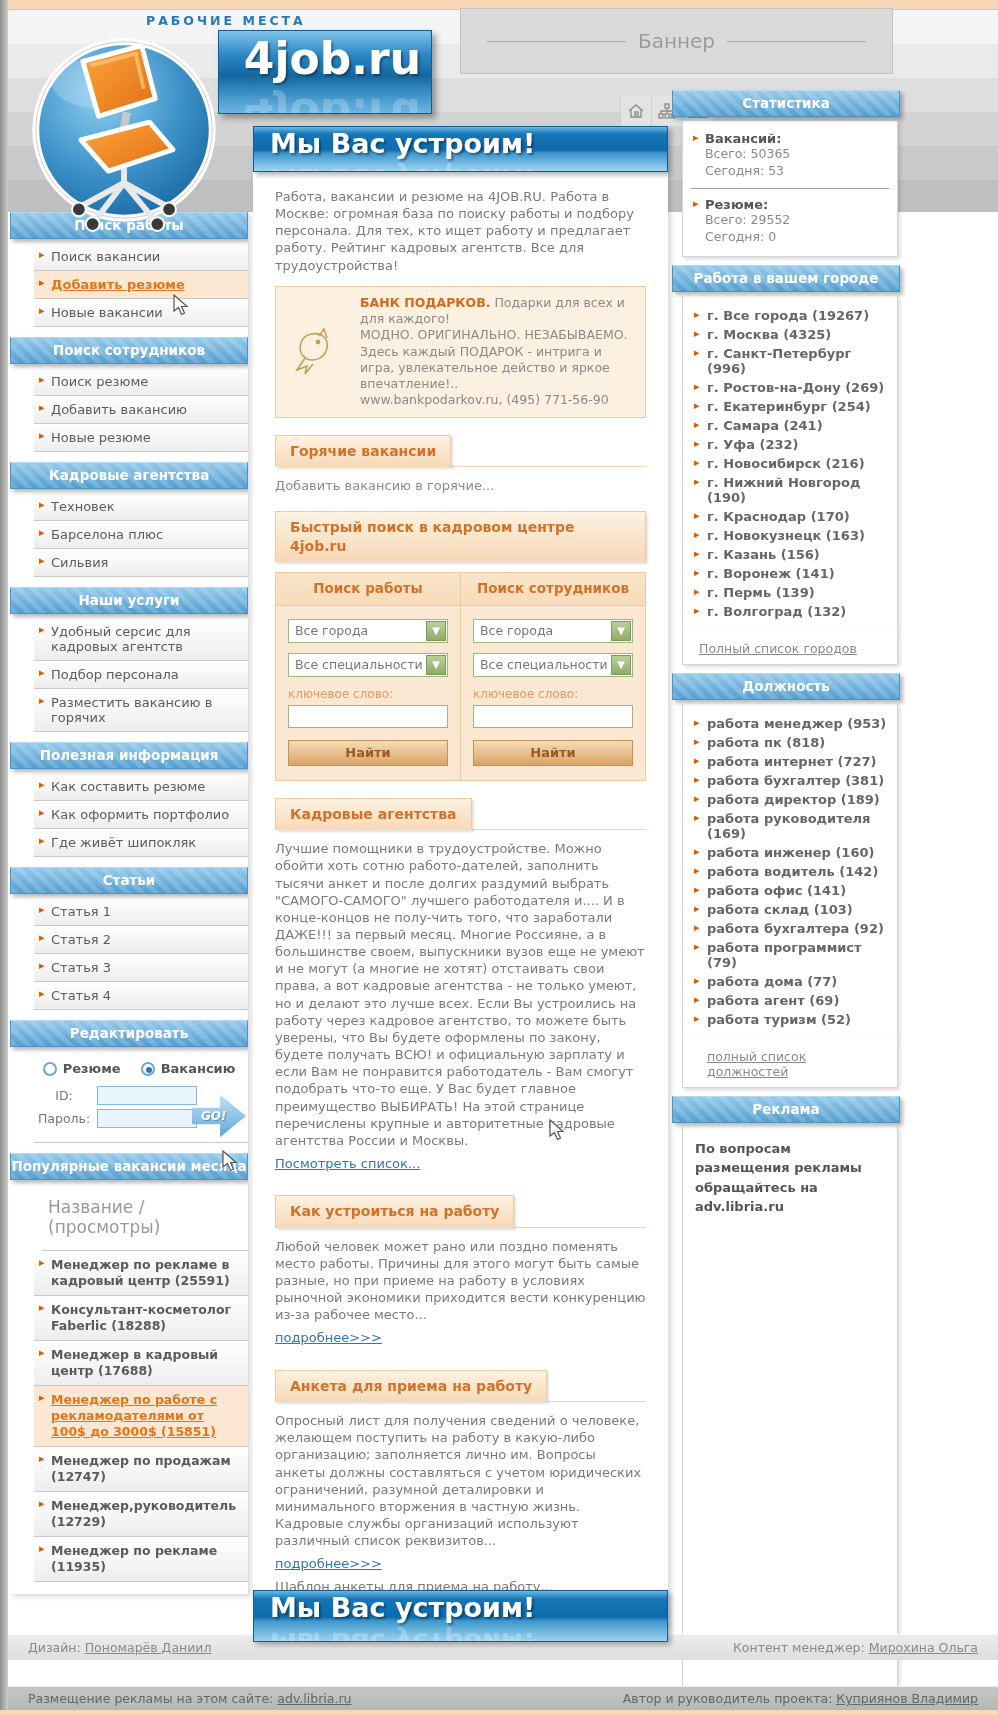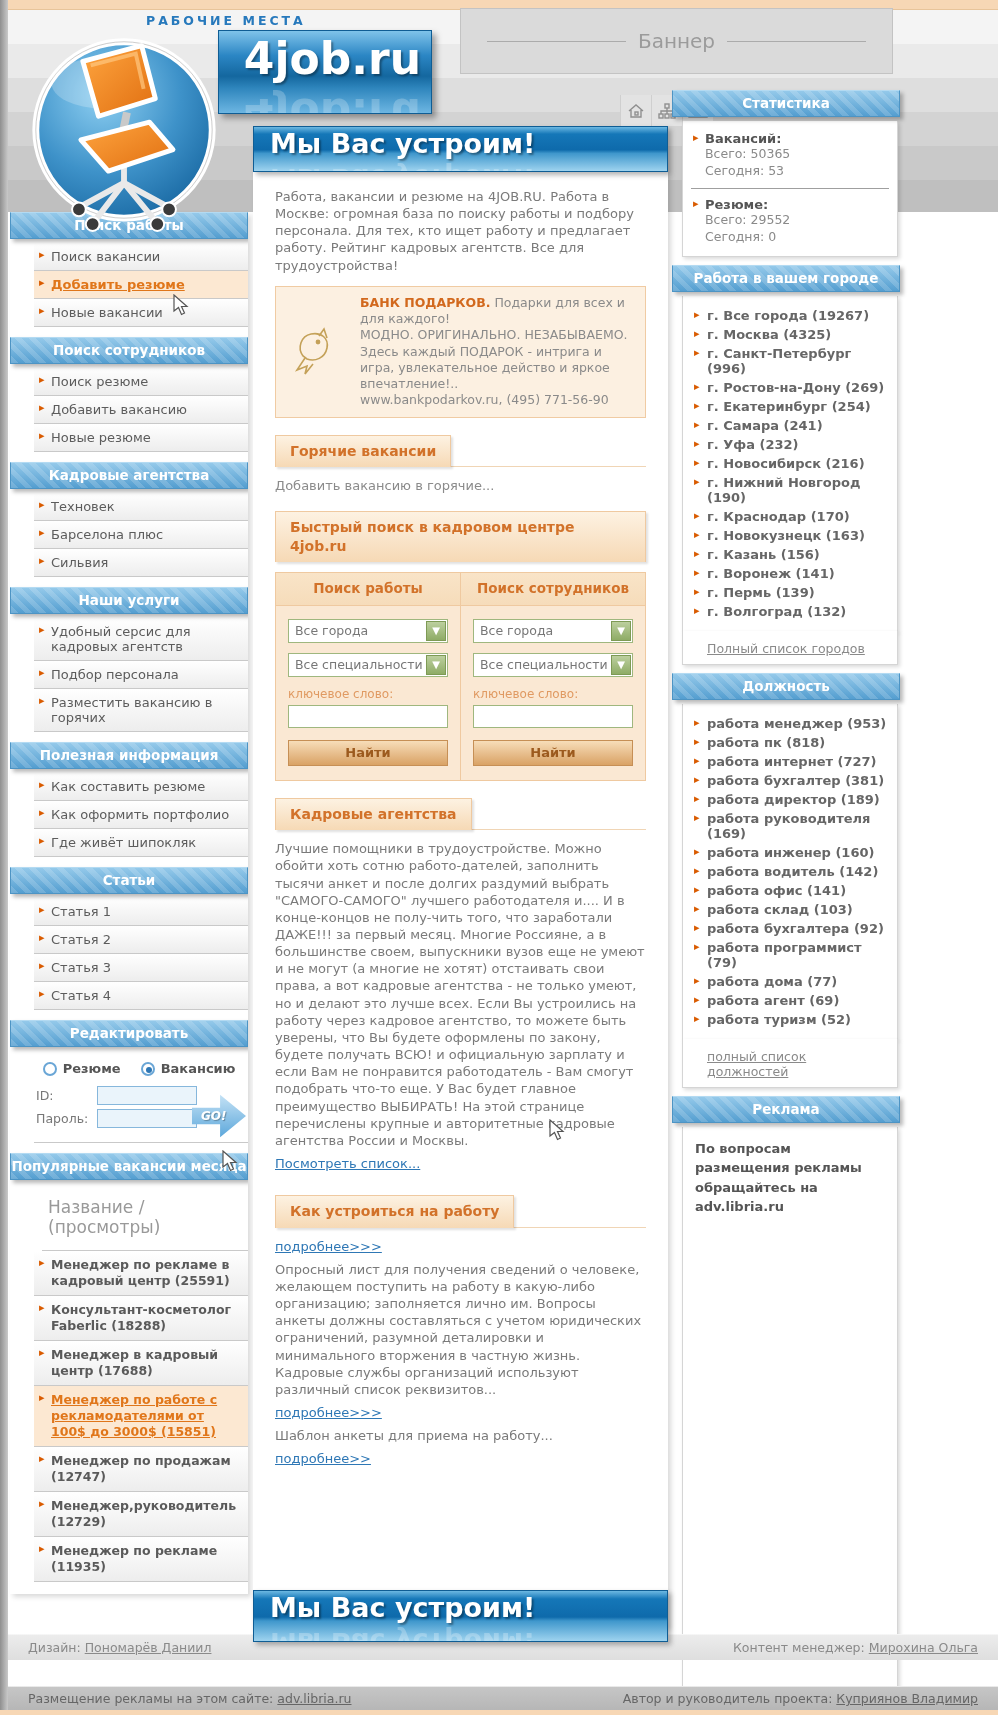--- a/index.html
+++ b/index.html
@@ -66,21 +66,21 @@
 
   .edit-body { margin-left:24px; padding:10px 6px 10px 2px; border-bottom:1px solid #c9c9c9;
     position:relative; }
   .radio-row { display:flex; gap:20px; justify-content:center; margin-bottom:10px; }
   .radio-opt { display:flex; align-items:center; gap:6px; color:#555; font-weight:bold; cursor:pointer; }
   .radio-opt .dot { width:14px; height:14px; border-radius:50%; border:2px solid #6aa6d6;
     background:#fff; position:relative; }
   .radio-opt.checked .dot::after { content:""; position:absolute; left:3px; top:3px;
     width:6px; height:6px; border-radius:50%; background:#2e77b5; }
   .cred-row { display:flex; align-items:center; margin:4px 0 4px 0; }
-  .cred-row label { width:56px; text-align:left; color:#777; margin-right:5px; font-size:12.5px; }
+  .cred-row label { width:56px; text-align:center; color:#777; margin-right:5px; font-size:12.5px; }
   .cred-row input { width:100px; height:19px; background:#eaf4fb; border:1px solid #86b7dc; }
   .go-btn { position:absolute; right:2px; top:42px; width:54px; height:46px;
     clip-path:polygon(0 32%,52% 32%,52% 4%,100% 50%,52% 96%,52% 68%,0 68%);
     background:linear-gradient(180deg,#c8e4f6,#58a5da); cursor:pointer; }
   .go-btn span { position:absolute; left:9px; top:16px; color:#fff; font-weight:bold;
     font-style:italic; font-size:12px; text-shadow:1px 1px 1px rgba(0,0,0,.3); }
 
   .pop-sub { margin-left:32px; padding:13px 6px; color:#999; border-bottom:1px solid #c9c9c9;
     font-size:17px; }
   .pop-list .mi { font-weight:bold; color:#5a5a5a; font-size:12.5px; line-height:1.28; }
@@ -384,22 +384,24 @@
       <input class="qs-input" style="">
       <div class="qs-btn">Найти</div>
     </div>
   </div>
 
   <div class="tab-row"><span class="tab">Кадровые агентства</span></div>
   <div class="txt">Лучшие помощники в трудоустройстве. Можно обойти хоть сотню работо-дателей, заполнить тысячи анкет и после долгих раздумий выбрать "САМОГО-САМОГО" лучшего работодателя и.... И в конце-концов не полу-чить того, что заработали ДАЖЕ!!! за первый месяц. Многие Россияне, а в большинстве своем, выпускники вузов еще не умеют и не могут (а многие не хотят) отстаивать свои права, а вот кадровые агентства - не только умеют, но и делают это лучше всех. Если Вы устроились на работу через кадровое агентство, то можете быть уверены, что Вы будете оформлены по закону, будете получать ВСЮ! и официальную зарплату и если Вам не понравится работодатель - Вам смогут подобрать что-то еще. У Вас будет главное преимущество ВЫБИРАТЬ! На этой странице перечислены крупные и авторитетные кадровые агентства России и Москвы.</div>
   <a class="more">Посмотреть список...</a>
 
   <div class="tab-row"><span class="tab">Как устроиться на работу</span></div>
+  <div class="txt">Любой человек может рано или поздно поменять место работы. Причины для этого могут быть самые разные, но при приеме на работу в условиях рыночной экономики приходится вести конкуренцию из-за рабочее место...</div>
   <a class="more">подробнее&gt;&gt;&gt;</a>
 
+  <div class="tab-row"><span class="tab">Анкета для приема на работу</span></div>
   <div class="txt">Опросный лист для получения сведений о человеке, желающем поступить на работу в какую-либо организацию; заполняется лично им. Вопросы анкеты должны составляться с учетом юридических ограничений, разумной деталировки и минимального вторжения в частную жизнь. Кадровые службы организаций используют различный список реквизитов...</div>
   <a class="more">подробнее&gt;&gt;&gt;</a>
   <div class="txt">Шаблон анкеты для приема на работу...</div>
   <a class="more">подробнее&gt;&gt;</a>
 
   
   
   
 
   
@@ -443,21 +445,21 @@
       <div class="rli">г. Уфа (232)</div>
       <div class="rli">г. Новосибирск (216)</div>
       <div class="rli">г. Нижний Новгород (190)</div>
       <div class="rli">г. Краснодар (170)</div>
       <div class="rli">г. Новокузнецк (163)</div>
       <div class="rli">г. Казань (156)</div>
       <div class="rli">г. Воронеж (141)</div>
       <div class="rli">г. Пермь (139)</div>
       <div class="rli">г. Волгоград (132)</div>
     </div>
-  <div class="r-body" style="padding:0 8px 6px; border-top:none; margin-top:-1px;">
+  <div class="r-body" style="padding:0 0 6px; border-top:none; margin-top:-1px;">
     <a class="r-more">Полный список городов</a>
   </div>
 
   <div class="bar">Должность</div>
   <div class="r-body rlist">
 
   <div class="rli">работа менеджер (953)</div>
       <div class="rli">работа пк (818)</div>
       <div class="rli">работа интернет (727)</div>
       <div class="rli">работа бухгалтер (381)</div>

